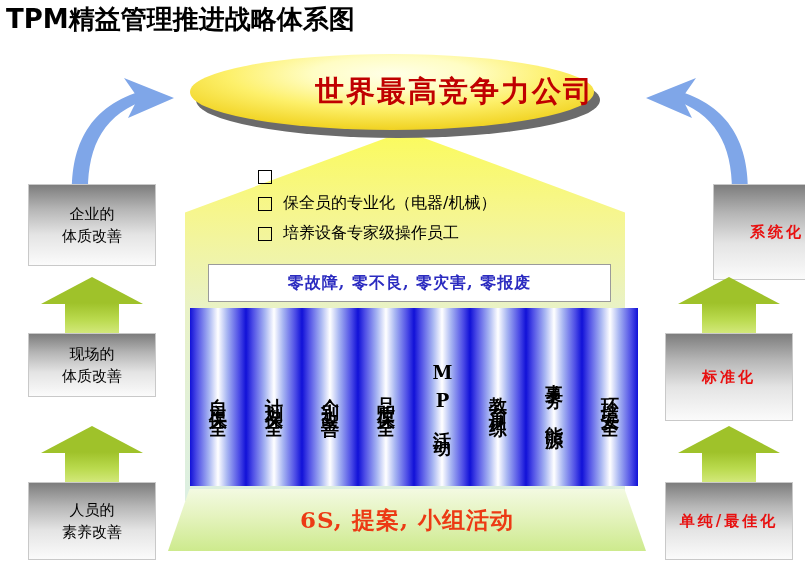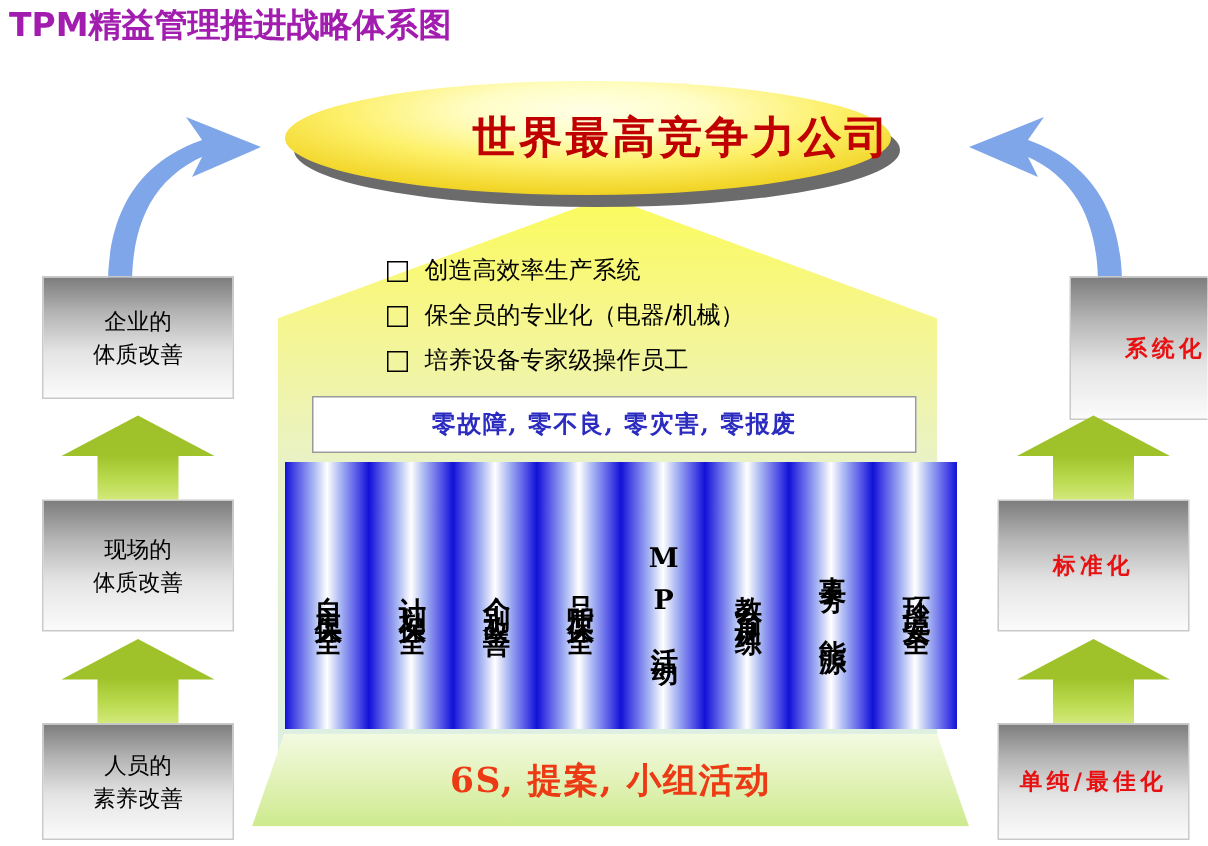--- a/index.html
+++ b/index.html
@@ -13,23 +13,23 @@
     height: 564px;
     position: relative;
     overflow: hidden;
     font-family: "DejaVu Sans", "Liberation Sans", sans-serif;
   }
 
   #page-title {
     position: absolute;
     left: 6px;
     top: 2px;
-    font-size: 22px;
-    font-weight: bold;
-    color: #a21caf;
+    font-size: 26px;
+    font-weight: bold;
+    color: #000000;
     letter-spacing: 0px;
     white-space: nowrap;
   }
 
   
   .house {
     position: absolute;
     left: 185px;
     top: 131px;
     width: 440px;
@@ -220,21 +220,21 @@
   .side-box .line {
     font-size: 15px;
     line-height: 1.5;
     white-space: nowrap;
     font-family: "DejaVu Sans", "Liberation Sans", sans-serif;
   }
   .side-box.left-box .line  { color: #000000; }
   .side-box.right-box .line { color: #e81010; font-weight: bold; letter-spacing: 3px; }
 
   #left-box-1  { left: 28px;  top: 184px; height: 82px; }
-  #left-box-2  { left: 28px;  top: 333px; height: 88px; }
+  #left-box-2  { left: 28px;  top: 333px; height: 64px; }
   #left-box-3  { left: 28px;  top: 482px; height: 78px; }
   #right-box-1 { left: 665px; top: 184px; height: 96px; margin-left: 48px; }
   #right-box-2 { left: 665px; top: 333px; height: 88px; align-items: center; }
   #right-box-3 { left: 665px; top: 482px; height: 78px; }
 
   
   .up-arrow {
     position: absolute;
     width: 102px;
     height: 56px;
@@ -278,21 +278,20 @@
 </svg>
 
 <svg class="curve-arrow right" width="160" height="120" viewBox="0 0 160 120">
   <path d="M 150 118 C 150 70, 130 30, 72 17 L 72 27 C 118 40, 134 74, 134 118 Z" fill="#7fa6e8"></path>
   <polygon points="98,6 48,26 94,46 84,26" fill="#7fa6e8"></polygon>
 </svg>
 
 <div class="goal-list">
   <div class="goal-item">
     <span class="goal-box"></span>
-    <span>创造高效率生产系统</span>
   </div>
   <div class="goal-item">
     <span class="goal-box"></span>
     <span>保全员的专业化（电器/机械）</span>
   </div>
   <div class="goal-item">
     <span class="goal-box"></span>
     <span>培养设备专家级操作员工</span>
   </div>
 </div>

